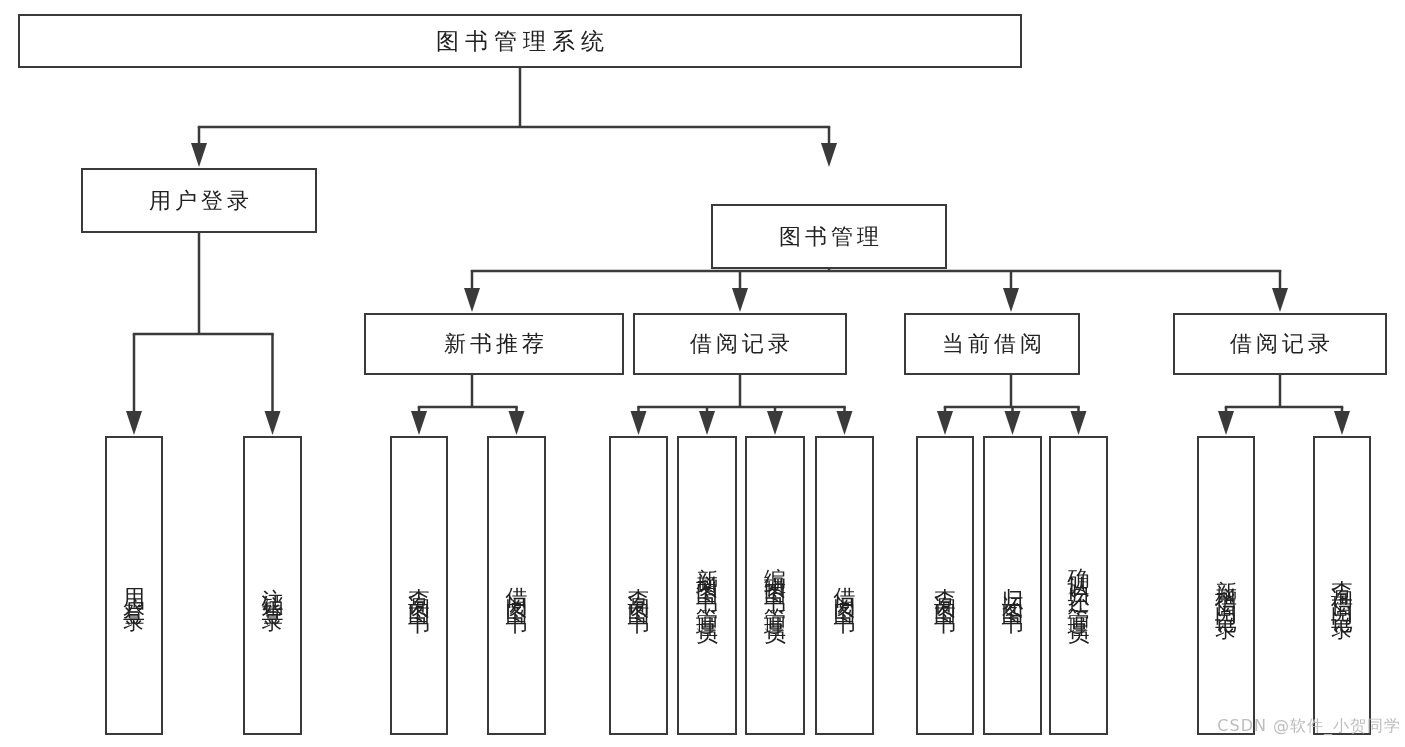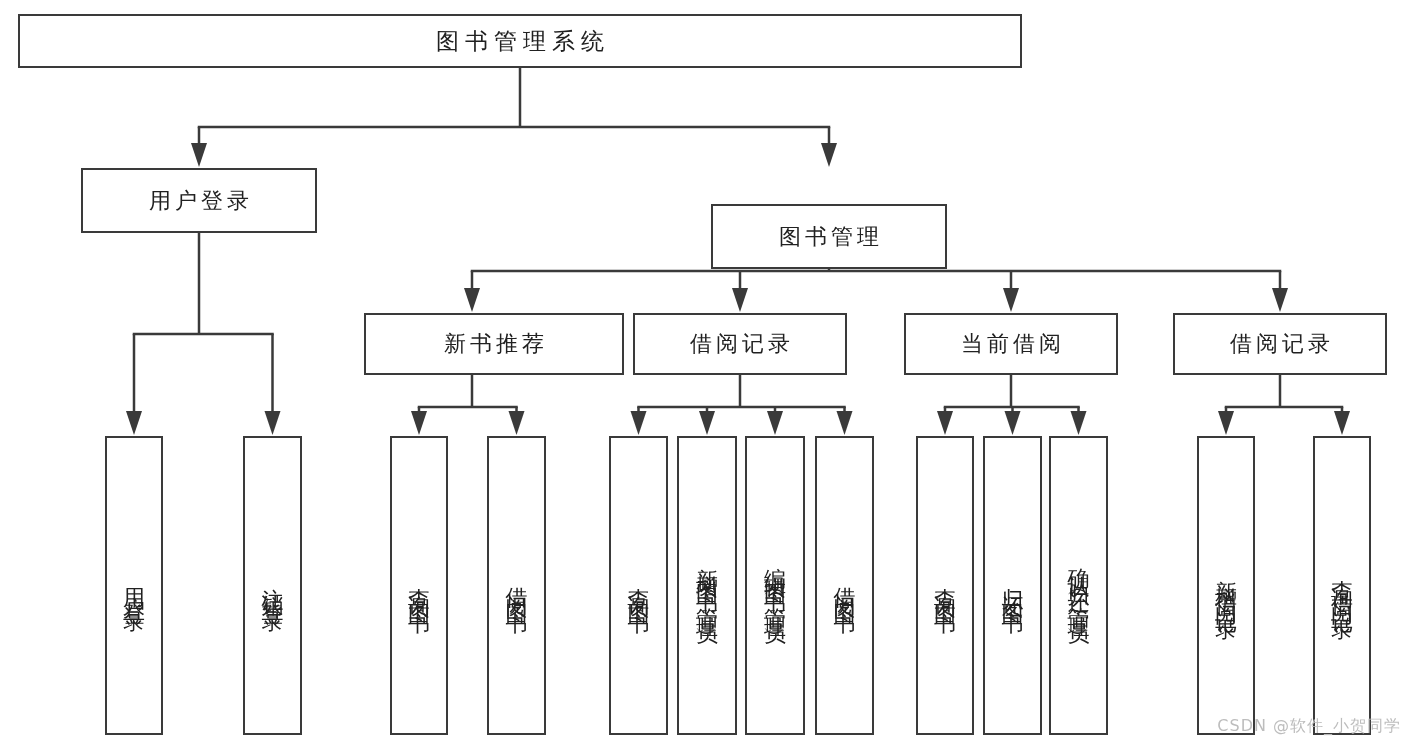--- a/index.html
+++ b/index.html
@@ -135,21 +135,21 @@
   <div class="hbox" style="left:711px;top:168px;width:236px;height:65px;margin-top:36px;">
     <span>图书管理</span>
   </div>
 
   <div class="hbox" style="left:364px;top:313px;width:260px;height:62px;">
     <span>新书推荐</span>
   </div>
   <div class="hbox" style="left:633px;top:313px;width:214px;height:62px;">
     <span>借阅记录</span>
   </div>
-  <div class="hbox" style="left:904px;top:313px;width:214px;height:62px;">
+  <div class="hbox" style="left:904px;top:313px;width:176px;height:62px;">
     <span>当前借阅</span>
   </div>
   <div class="hbox" style="left:1173px;top:313px;width:214px;height:62px;">
     <span>借阅记录</span>
   </div>
 
   <div class="vbox" style="left:105px;width:58px;">
     <span>用户登录</span>
   </div>
   <div class="vbox" style="left:243px;width:59px;">

